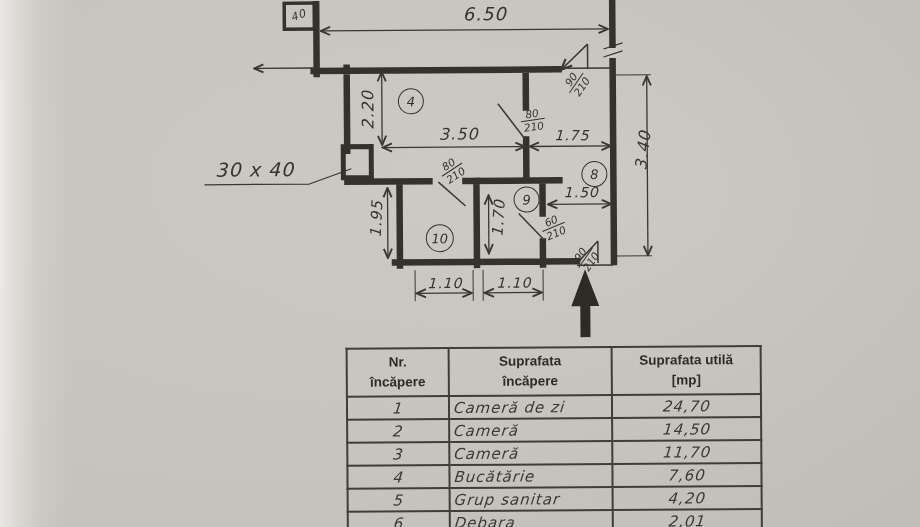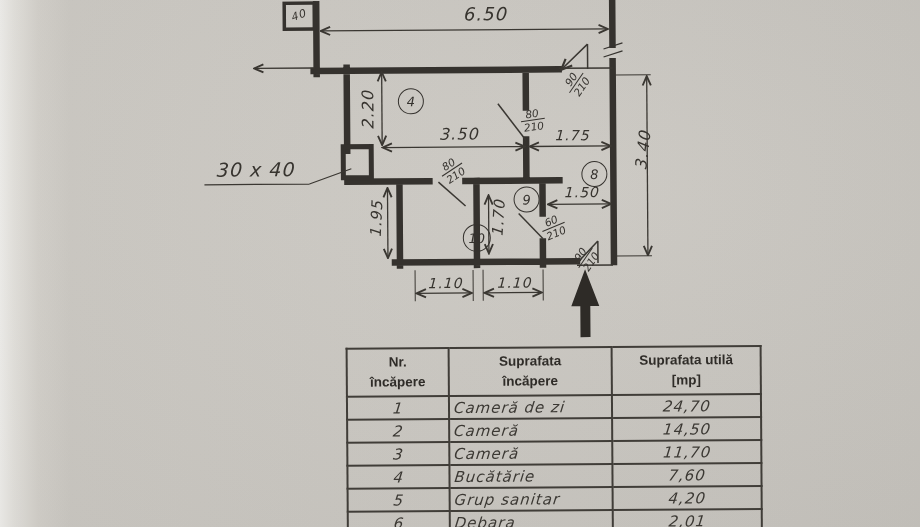--- a/index.html
+++ b/index.html
@@ -110,21 +110,21 @@
     <div class="lbl" style="left:377px;top:217px;font-size:15px;--rot:-87deg">1.95</div>
     <div class="lbl" style="left:499px;top:217px;font-size:15px;--rot:-86deg">1.70</div>
     <div class="lbl" style="left:583px;top:193px;font-size:14px">1.50</div>
     <div class="lbl" style="left:446px;top:283px;font-size:14px">1.10</div>
     <div class="lbl" style="left:515px;top:283px;font-size:14px">1.10</div>
     <div class="lbl" style="left:257px;top:168px;font-size:19px">30 x 40</div>
 
     <div class="rc" style="left:412px;top:101px;width:24px;height:24px">4</div>
     <div class="rc" style="left:595px;top:175px;width:24px;height:24px">8</div>
     <div class="rc" style="left:527px;top:200px;width:24px;height:24px">9</div>
-    <div class="rc" style="left:477px;top:238px;width:26px;height:26px">10</div>
+    <div class="rc" style="left:440px;top:238px;width:26px;height:26px">10</div>
 
     <div class="frac" style="left:578px;top:84px;--rot:-55deg">
       <span class="num">90</span>
       <span class="den">210</span>
     </div>
     <div class="frac" style="left:534px;top:121px;--rot:-8deg">
       <span class="num">80</span>
       <span class="den">210</span>
     </div>
     <div class="frac" style="left:453px;top:170px;--rot:-33deg">

